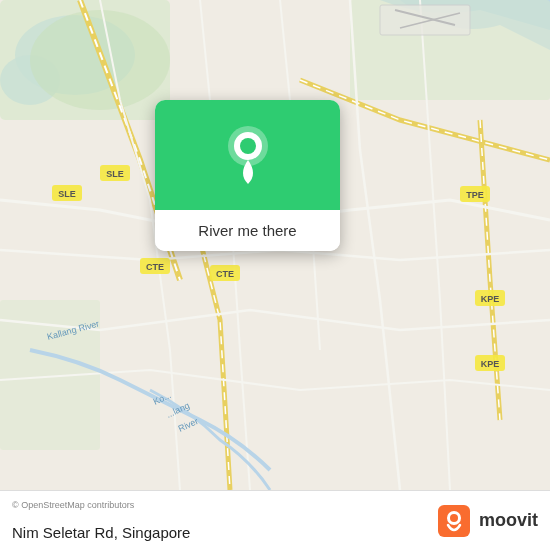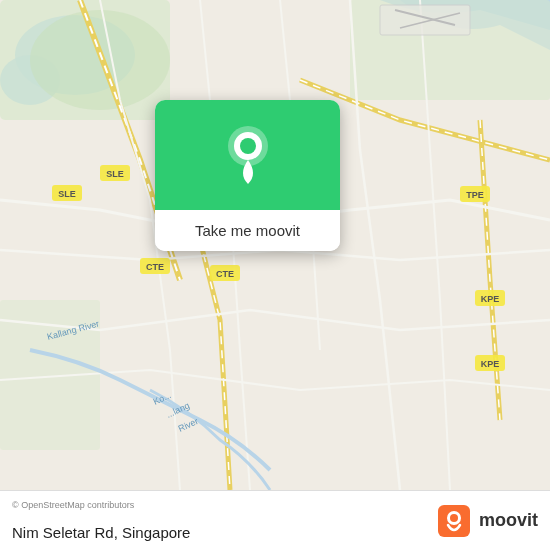--- a/index.html
+++ b/index.html
@@ -196,21 +196,21 @@
   <div class="popup-card">
     <div class="popup-green">
 
       <svg width="50" height="62" viewBox="0 0 50 62">
         <circle cx="25" cy="22" r="20" fill="white" opacity="0.3"></circle>
         <circle cx="25" cy="22" r="14" fill="white"></circle>
         <circle cx="25" cy="22" r="8" fill="#2ecc71"></circle>
         <path d="M25 36 Q15 50 25 60 Q35 50 25 36Z" fill="white"></path>
       </svg>
     </div>
-    <button class="popup-button">Take me moovit</button>
+    <button class="popup-button">River me there</button>
     <div class="popup-tail"></div>
   </div>
 </div>
 
 <div id="bottom-bar">
   <div class="bottom-left">
     <span class="osm-credit">© OpenStreetMap contributors</span>
     <span class="location-name">Nim Seletar Rd, Singapore</span>
   </div>
   <div class="moovit-logo">

